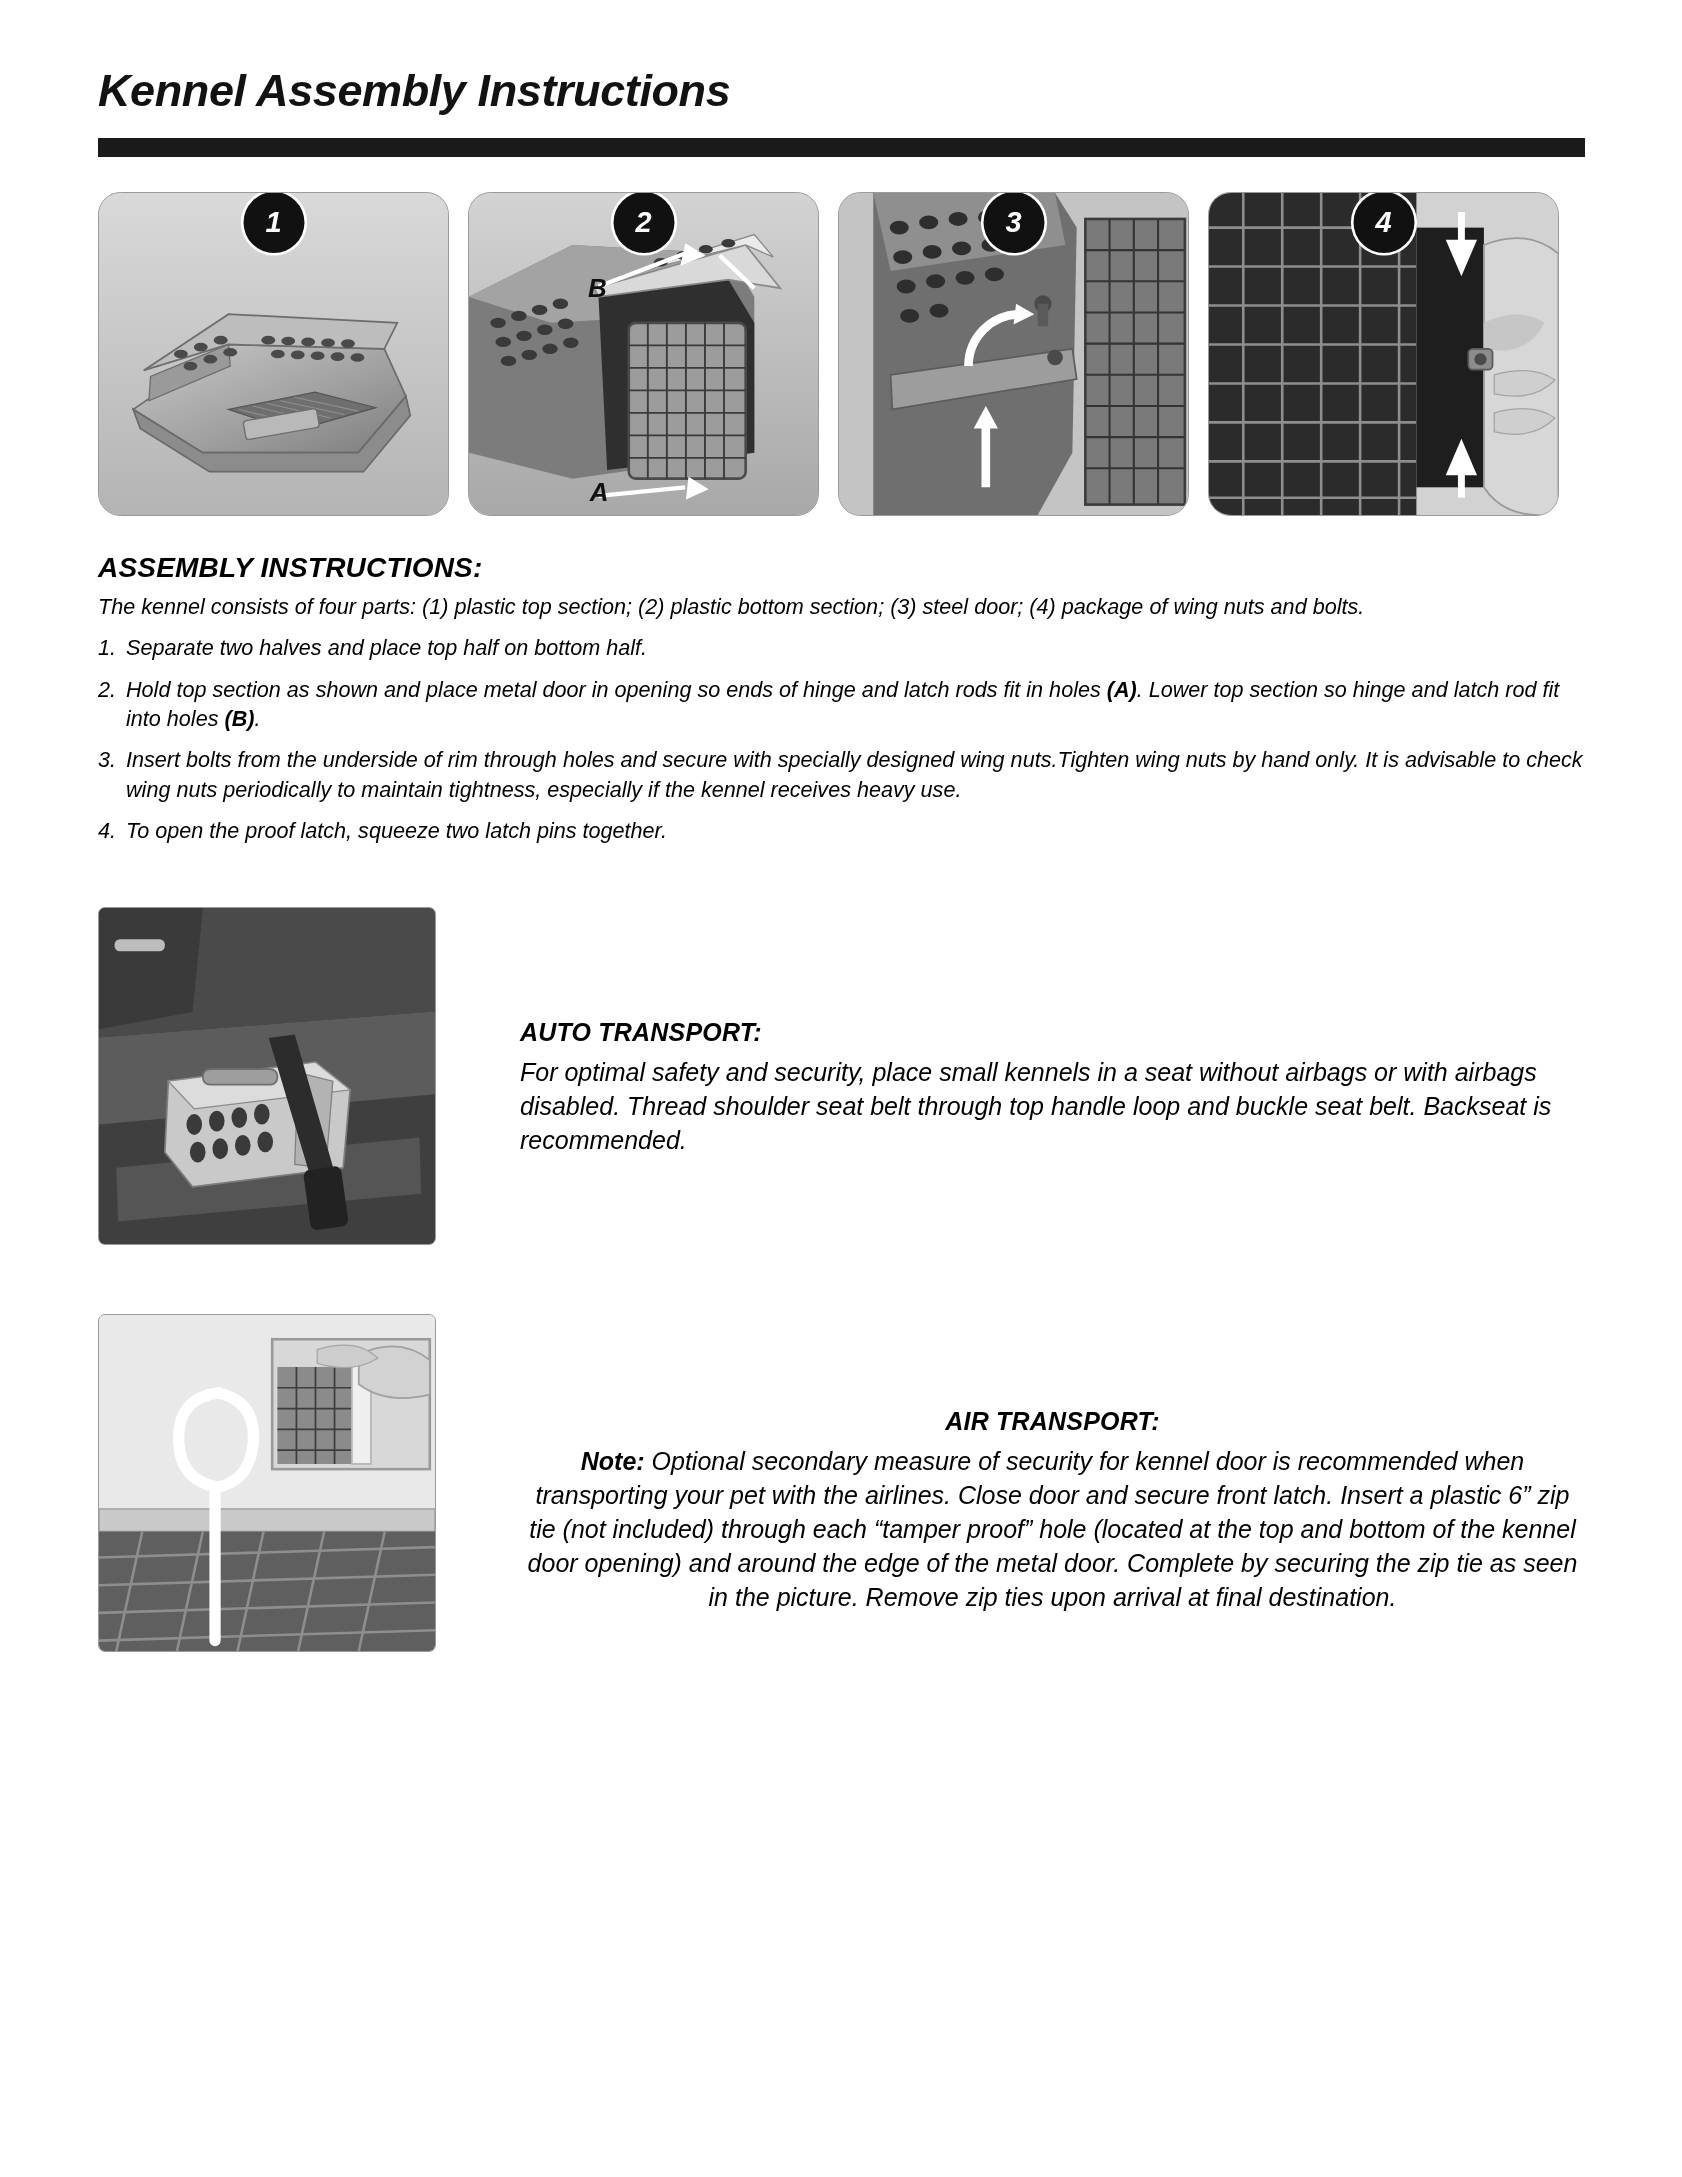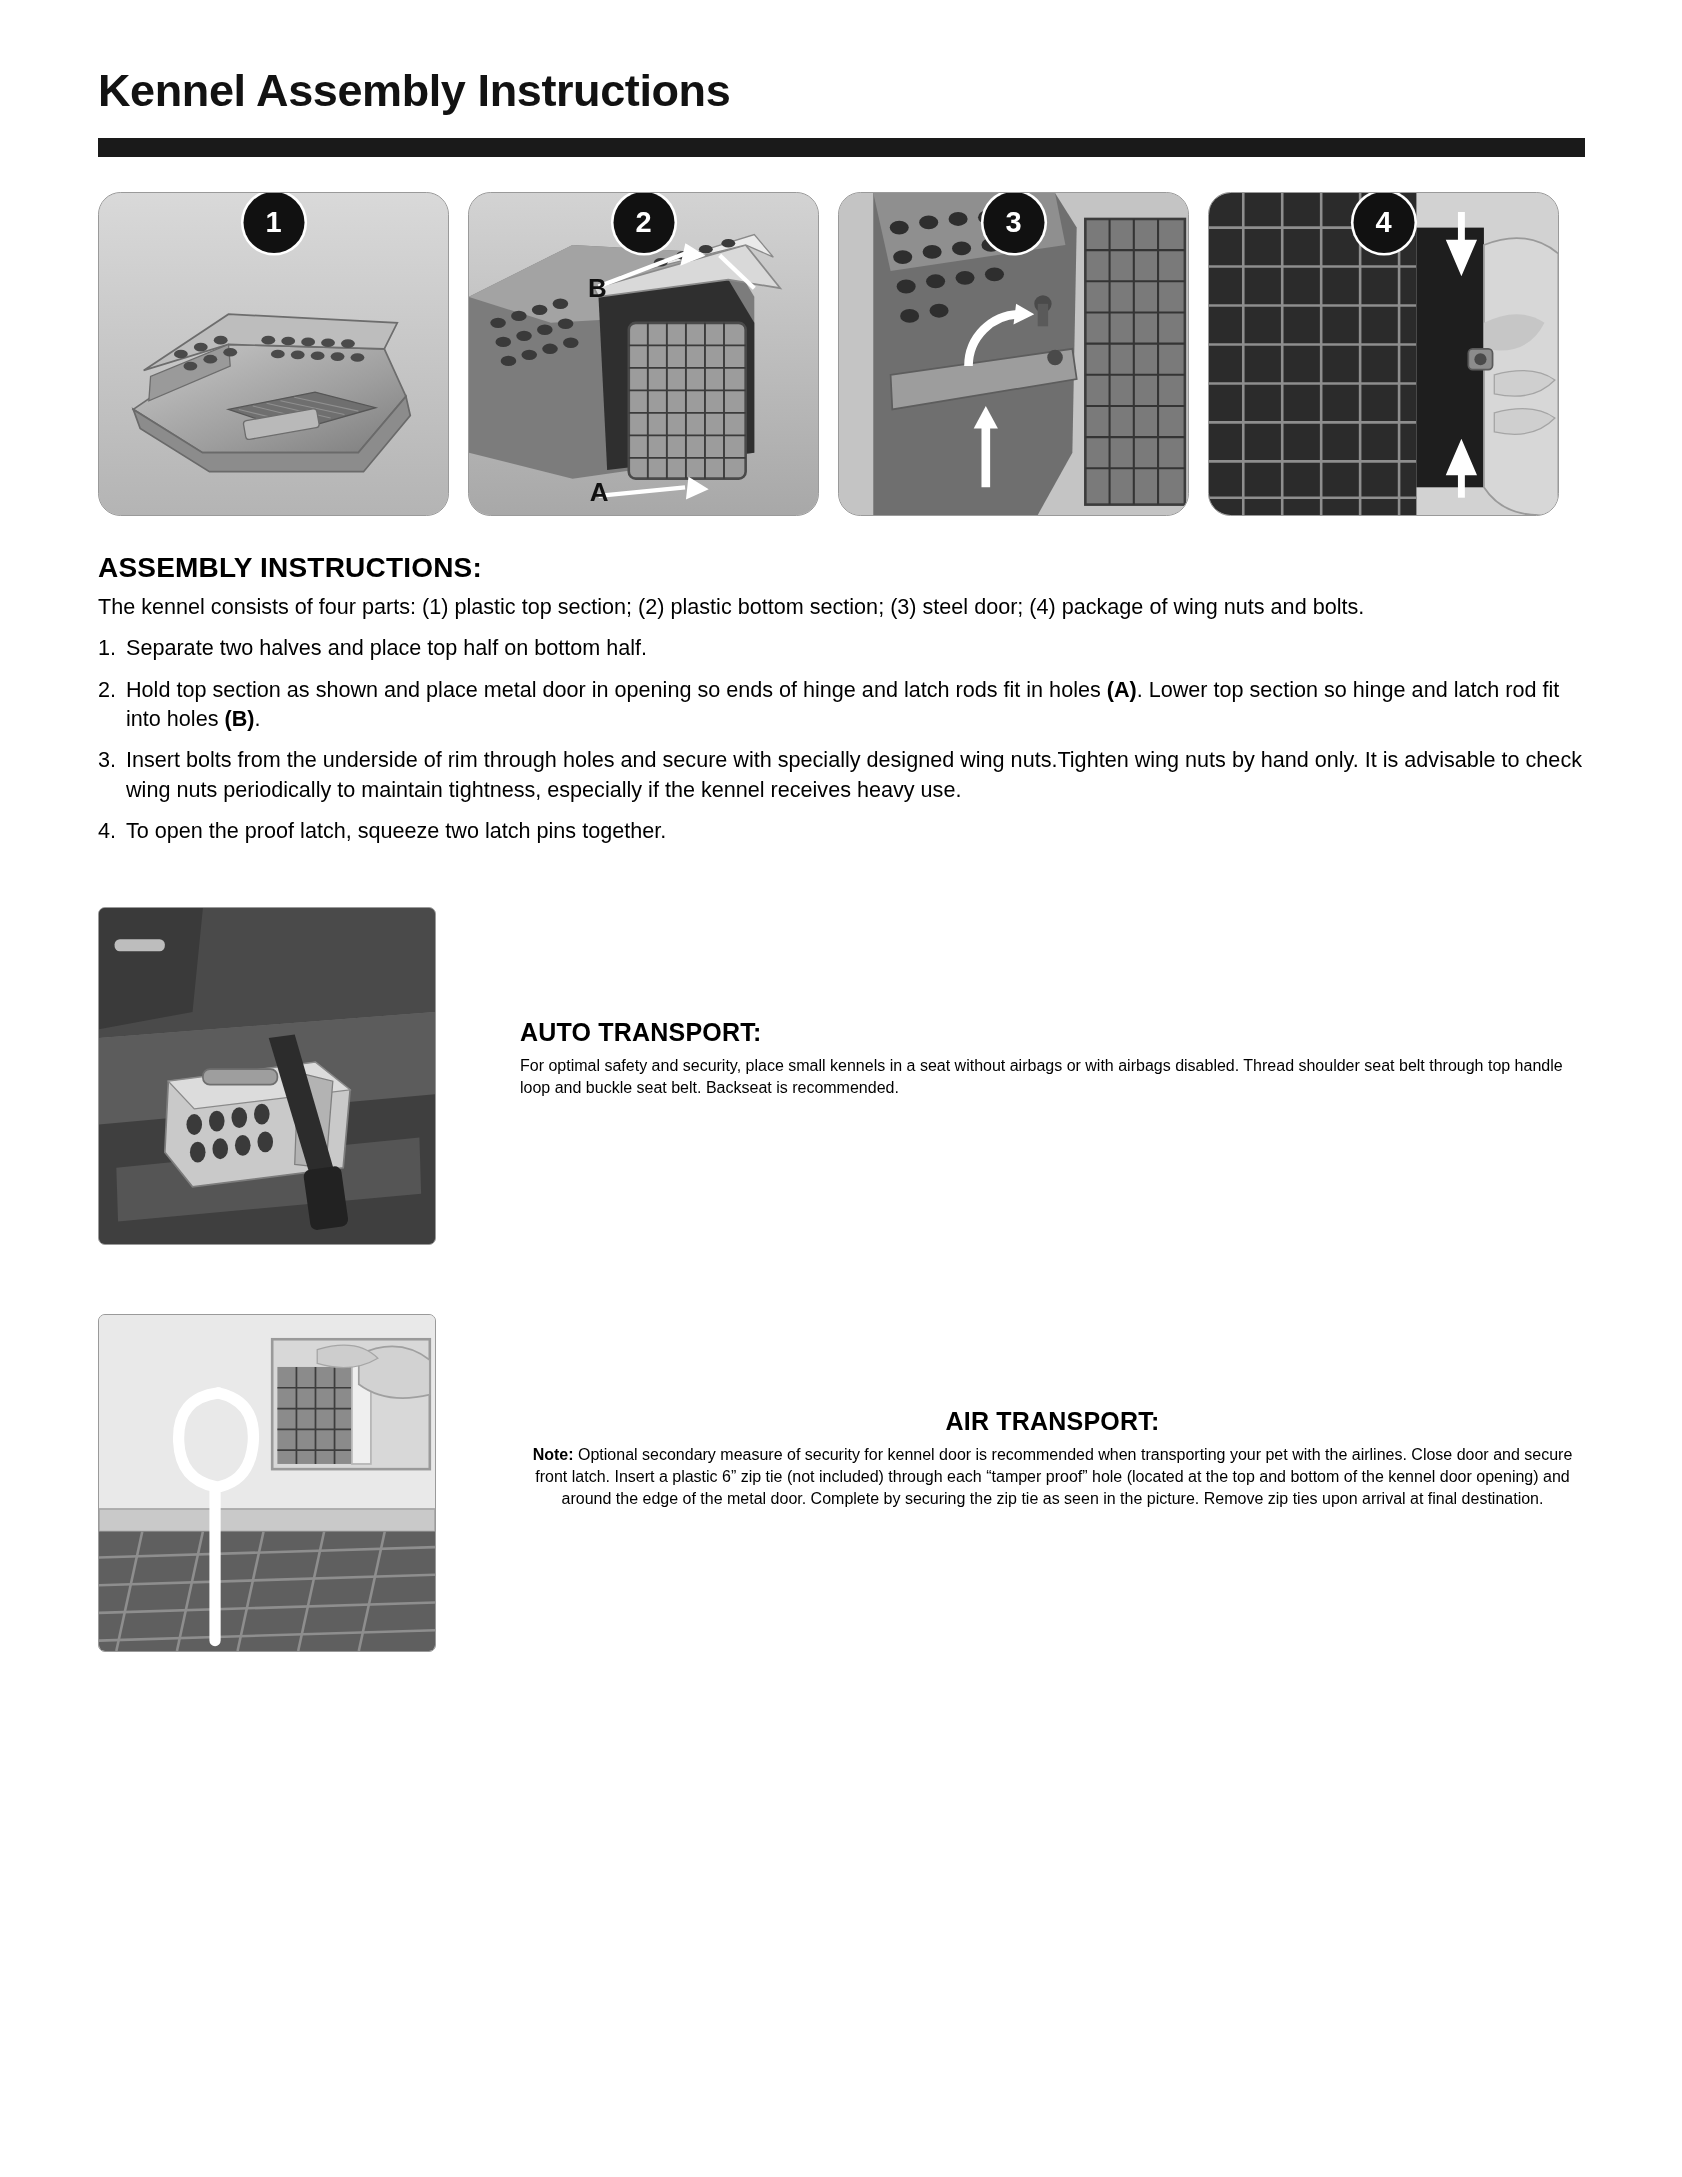--- a/index.html
+++ b/index.html
@@ -14,20 +14,21 @@
     color: #000000;
     position: relative;
     overflow: hidden;
   }
   .page {
     position: absolute;
     left: 0; top: 0;
     width: 1683px;
     height: 2101px;
     background: #ffffff;
+    font-style: italic;
   }
   .content {
     position: absolute;
     left: 98px;
     top: 0;
     width: 1487px;
   }
 
   
   .doc-title {
@@ -138,21 +139,21 @@
     margin-left: 84px;
     width: 1098px;
   }
   .transport-head {
     font-size: 25px;
     font-weight: bold;
     letter-spacing: 0.2px;
   }
   .transport-body {
     margin-top: 8.6px;
-    font-size: 16px;
+    font-size: 25px;
     line-height: 1.36;
   }
   .air-block { margin-top: 69px; }
   .air-block .txt { padding-top: 93px; text-align: center; }
   .auto-block .txt { padding-top: 111px; }
   b.inline { font-weight: bold; }
 </style>
 </head>
 <body>
 

